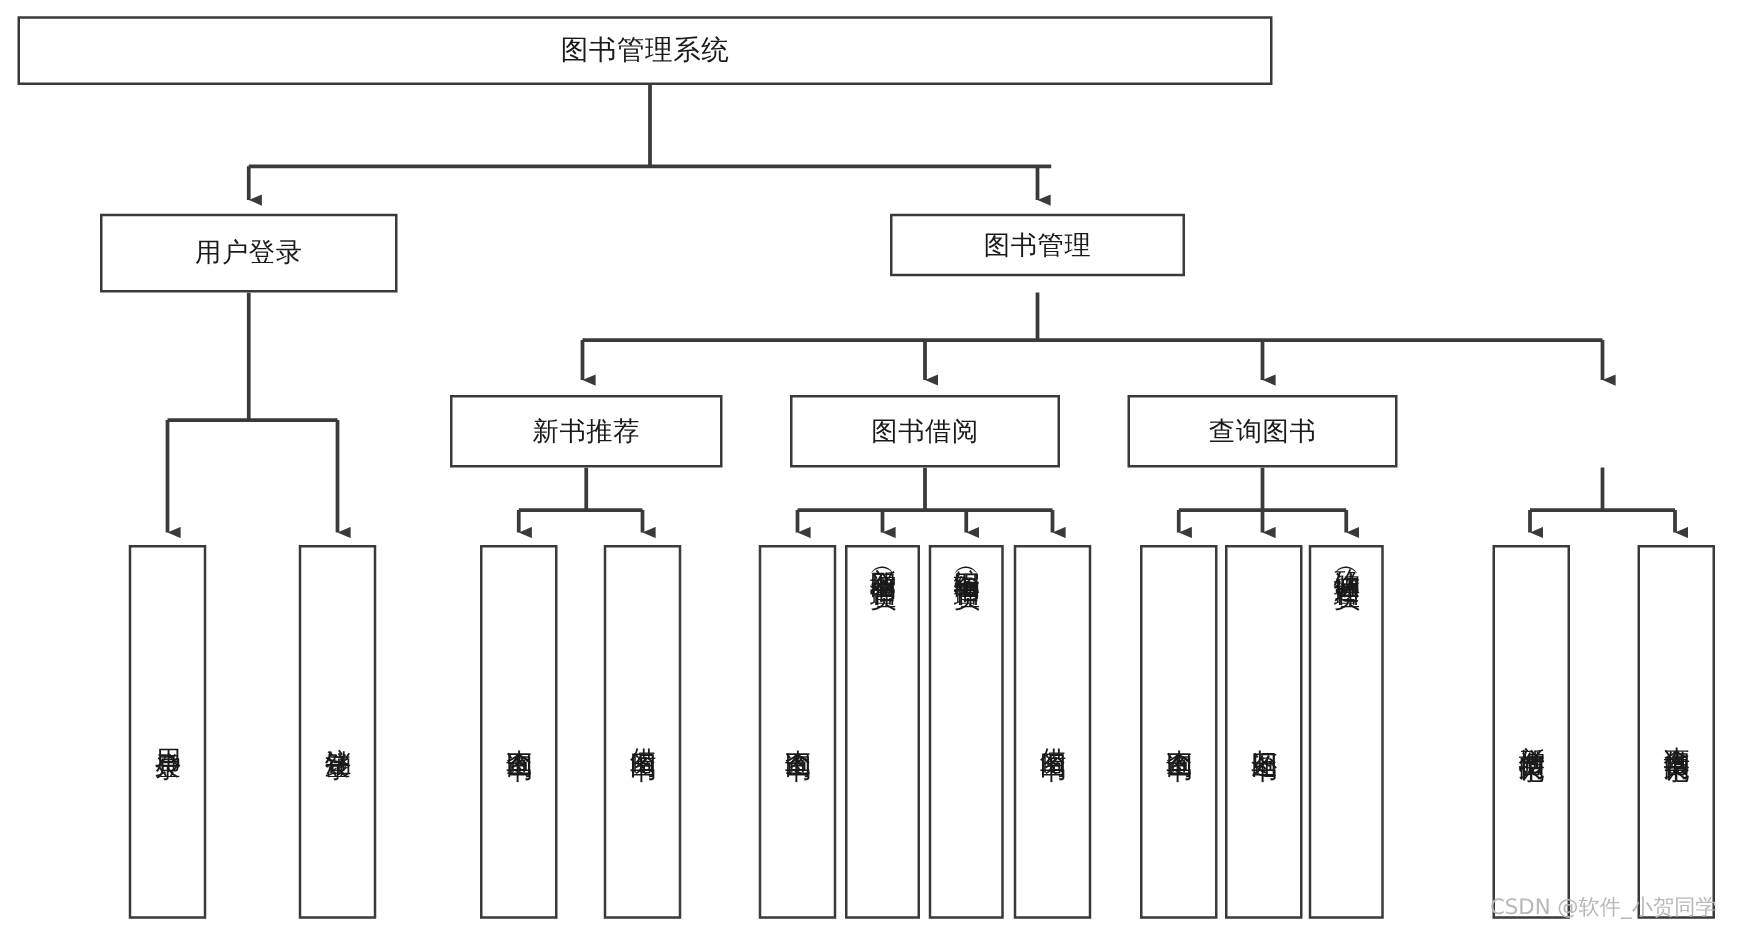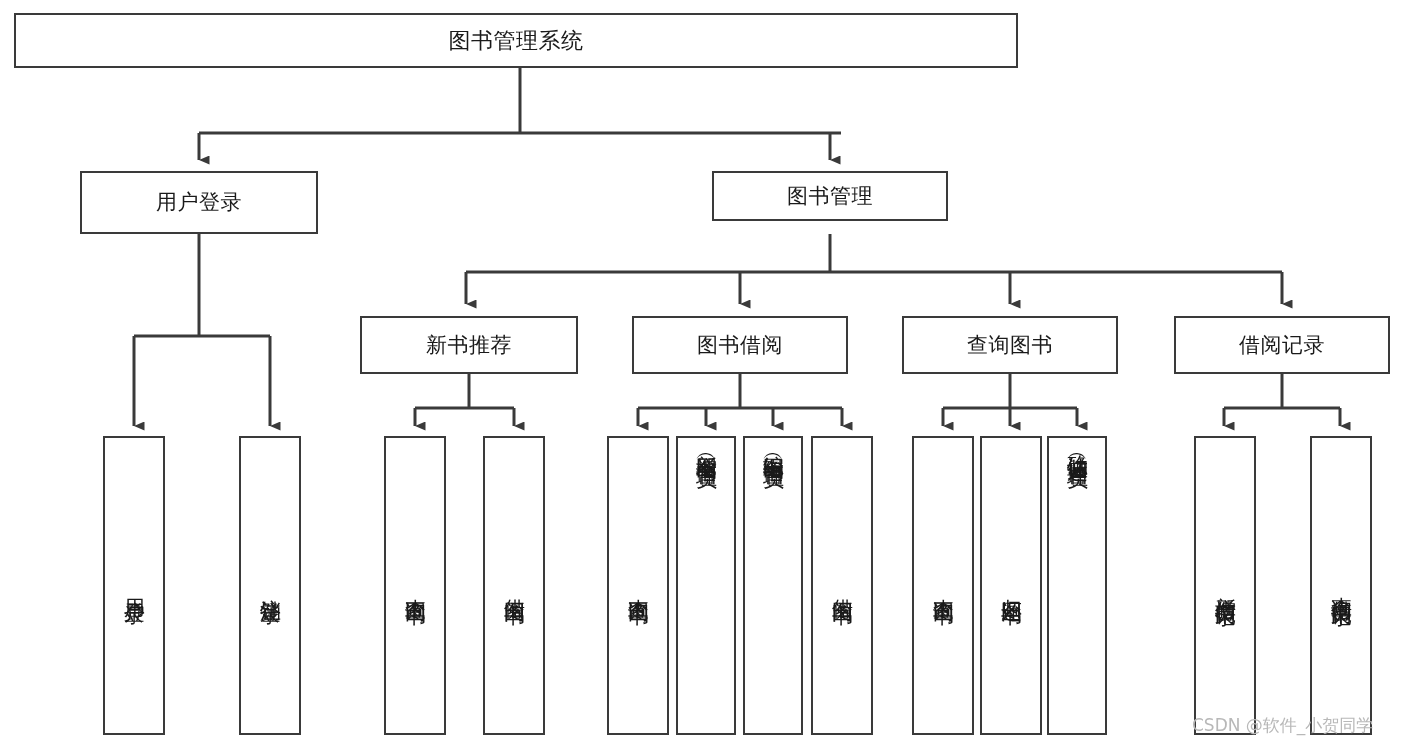--- a/index.html
+++ b/index.html
@@ -143,23 +143,20 @@
   </div>
 
   <div class="node" style="left:632px; top:316px; width:216px; height:58px;">
     <span class="node-label">图书借阅</span>
   </div>
 
   <div class="node" style="left:902px; top:316px; width:216px; height:58px;">
     <span class="node-label">查询图书</span>
   </div>
 
-  <div class="node" style="left:1174px; top:316px; width:216px; height:58px;">
-    <span class="node-label">借阅记录</span>
-  </div>
 
   <div class="node leaf center-text" style="left:103px; top:436px; width:62px; height:299px;">
     <span class="node-label">用户登录</span>
   </div>
 
   <div class="node leaf center-text" style="left:239px; top:436px; width:62px; height:299px;">
     <span class="node-label">注销登录</span>
   </div>
 
   <div class="node leaf center-text" style="left:384px; top:436px; width:62px; height:299px;">

